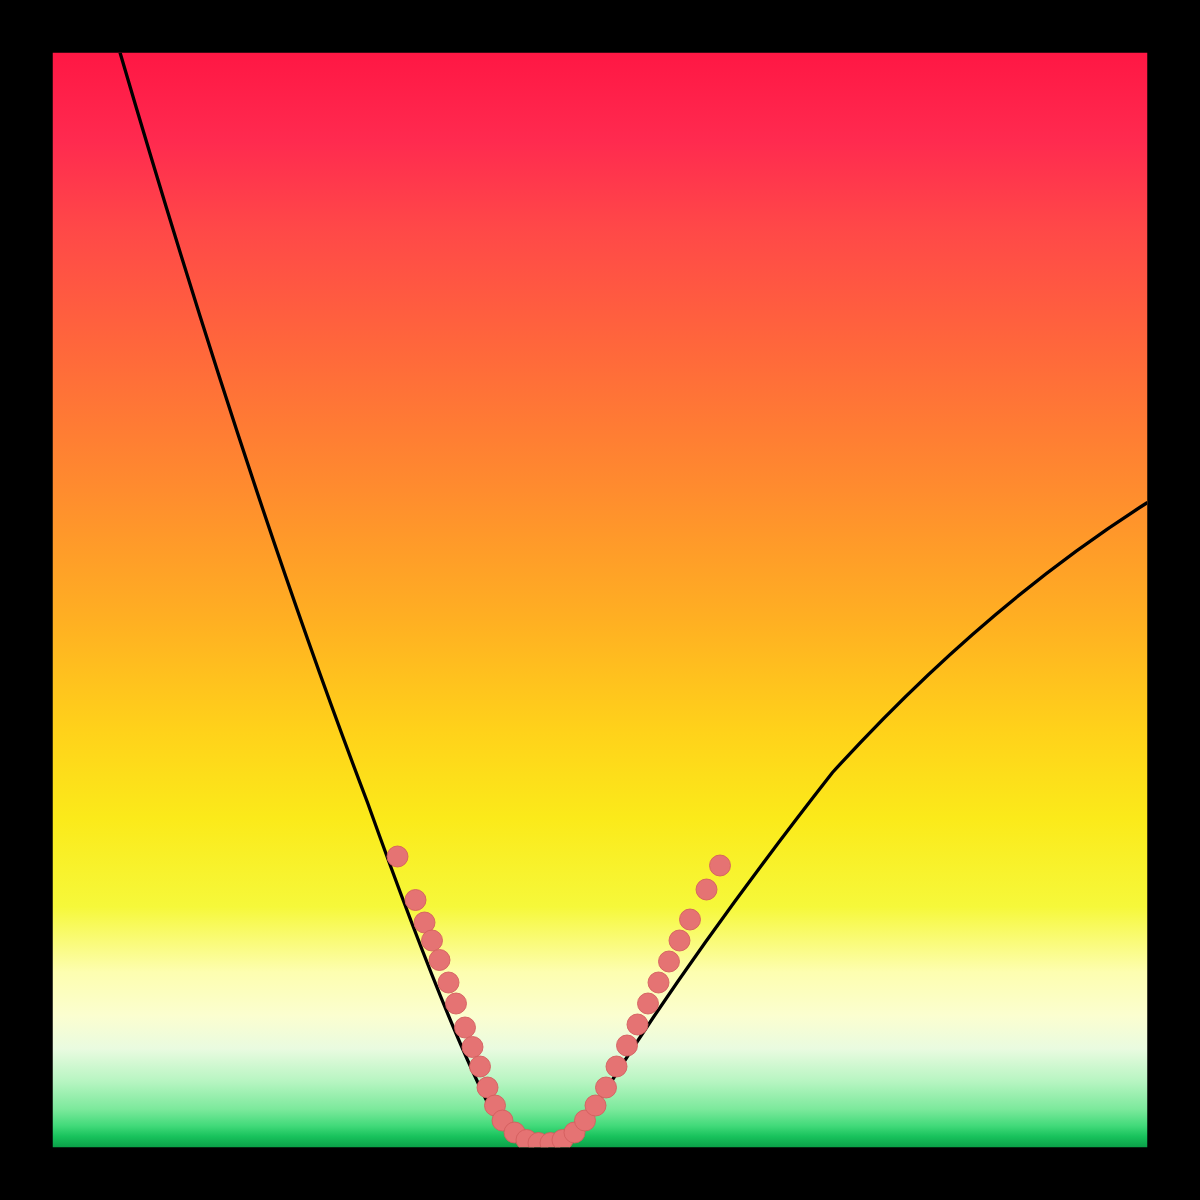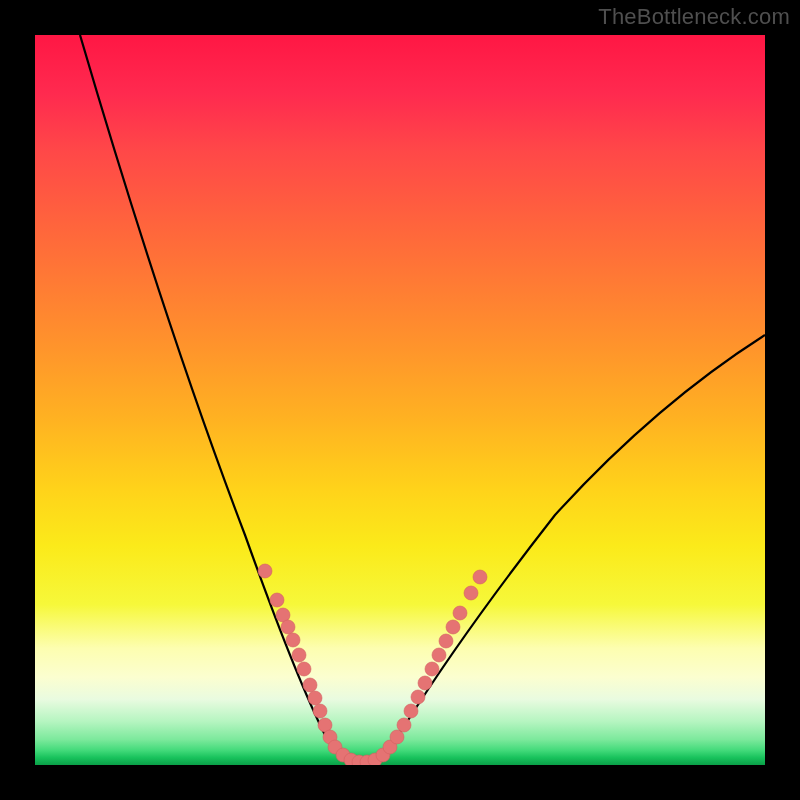--- a/index.html
+++ b/index.html
@@ -67,21 +67,20 @@
     left: 0;
     top: 0;
     width: 730px;
     height: 730px;
   }
 </style>
 </head>
 <body>
 
 <div class="outer">
-  <div class="watermark">TheBottleneck.com</div>
 
   <div class="plot-frame">
     <div class="gradient"></div>
 
     <svg class="curves" viewBox="0 0 730 730" preserveAspectRatio="none">
       <path d="M 45 0
                Q 130 290 210 500
                Q 260 640 290 700
                Q 308 724 325 728" fill="none" stroke="#000" stroke-width="2.2"></path>
       <path d="M 325 728

